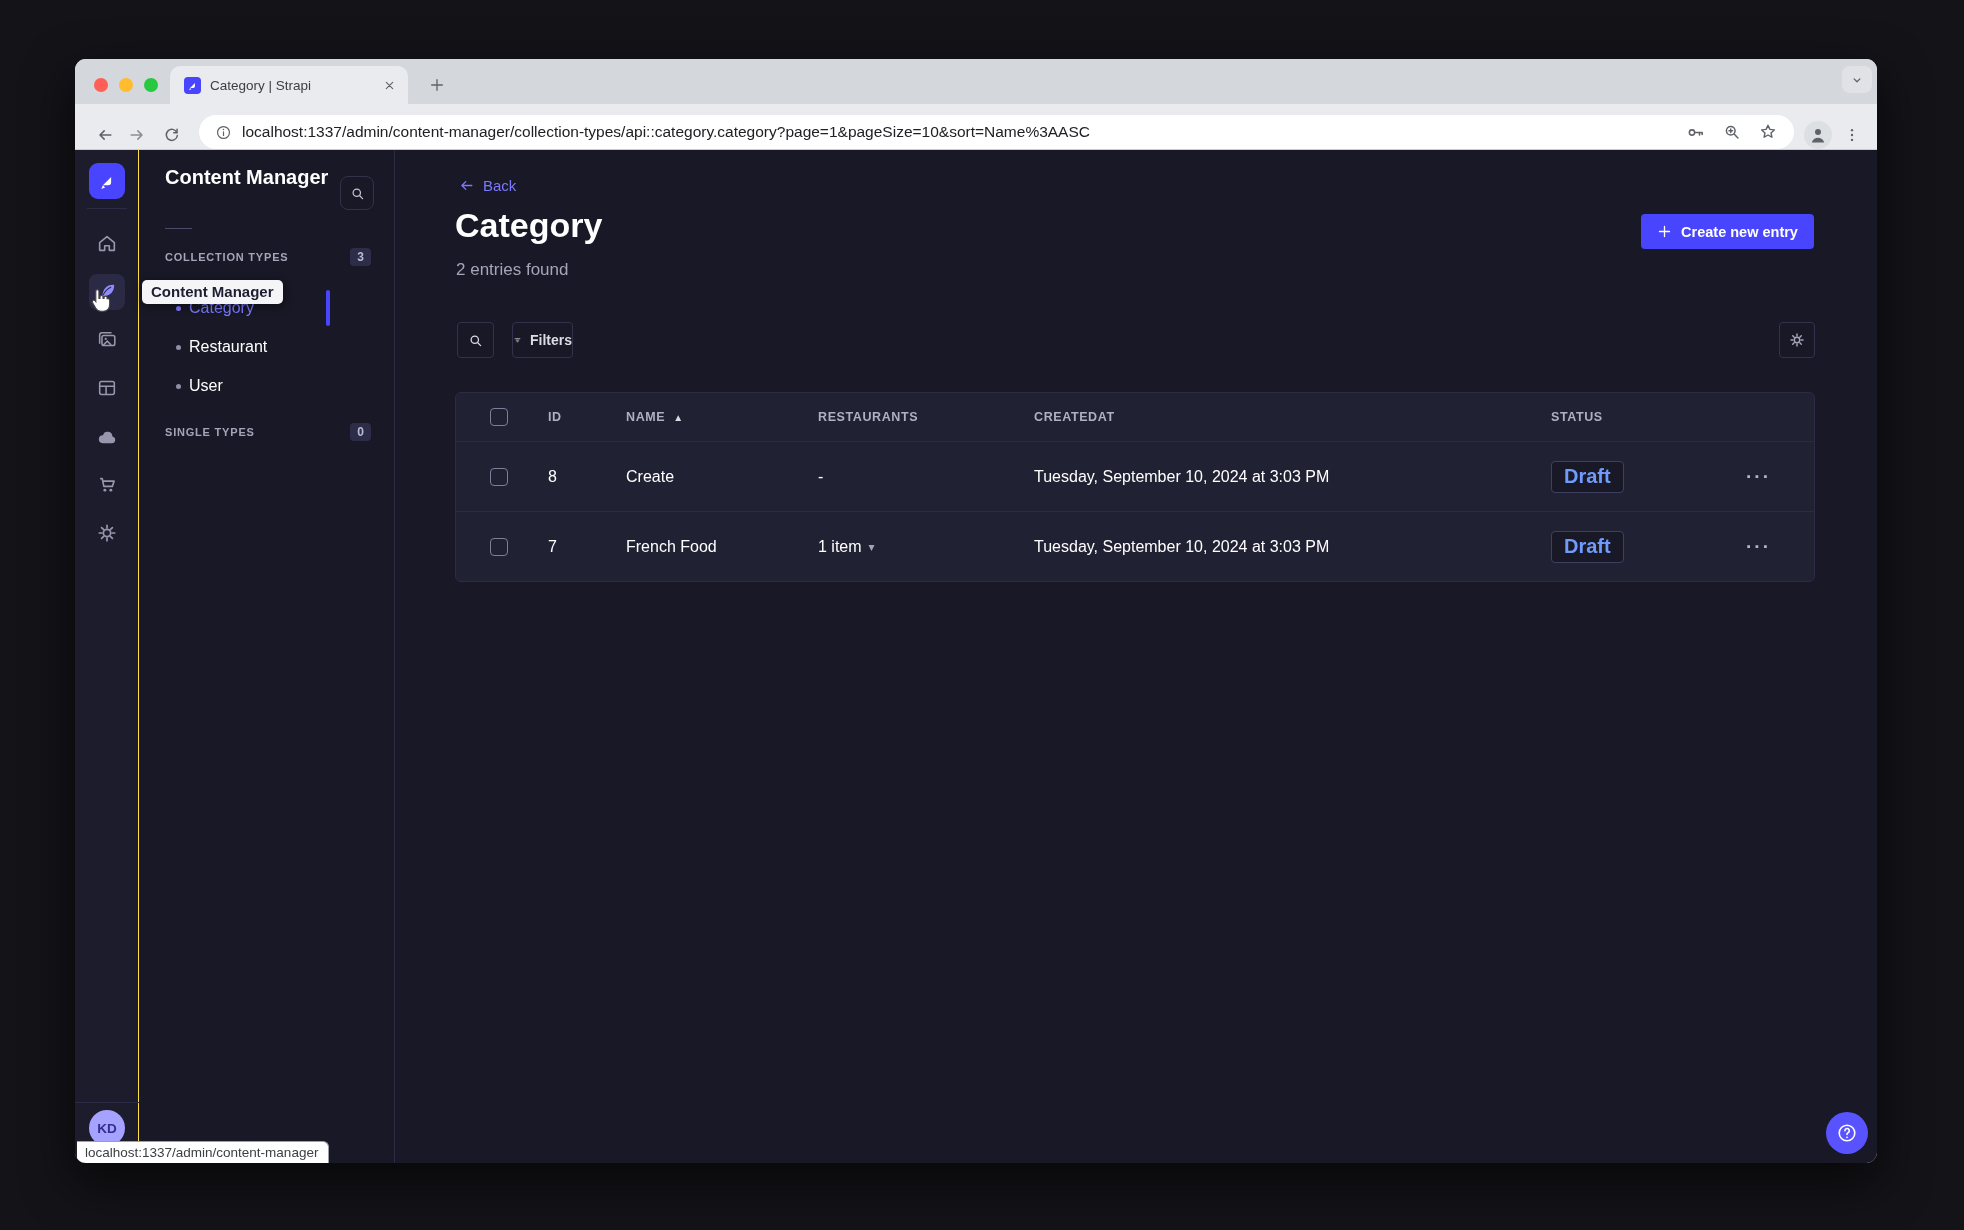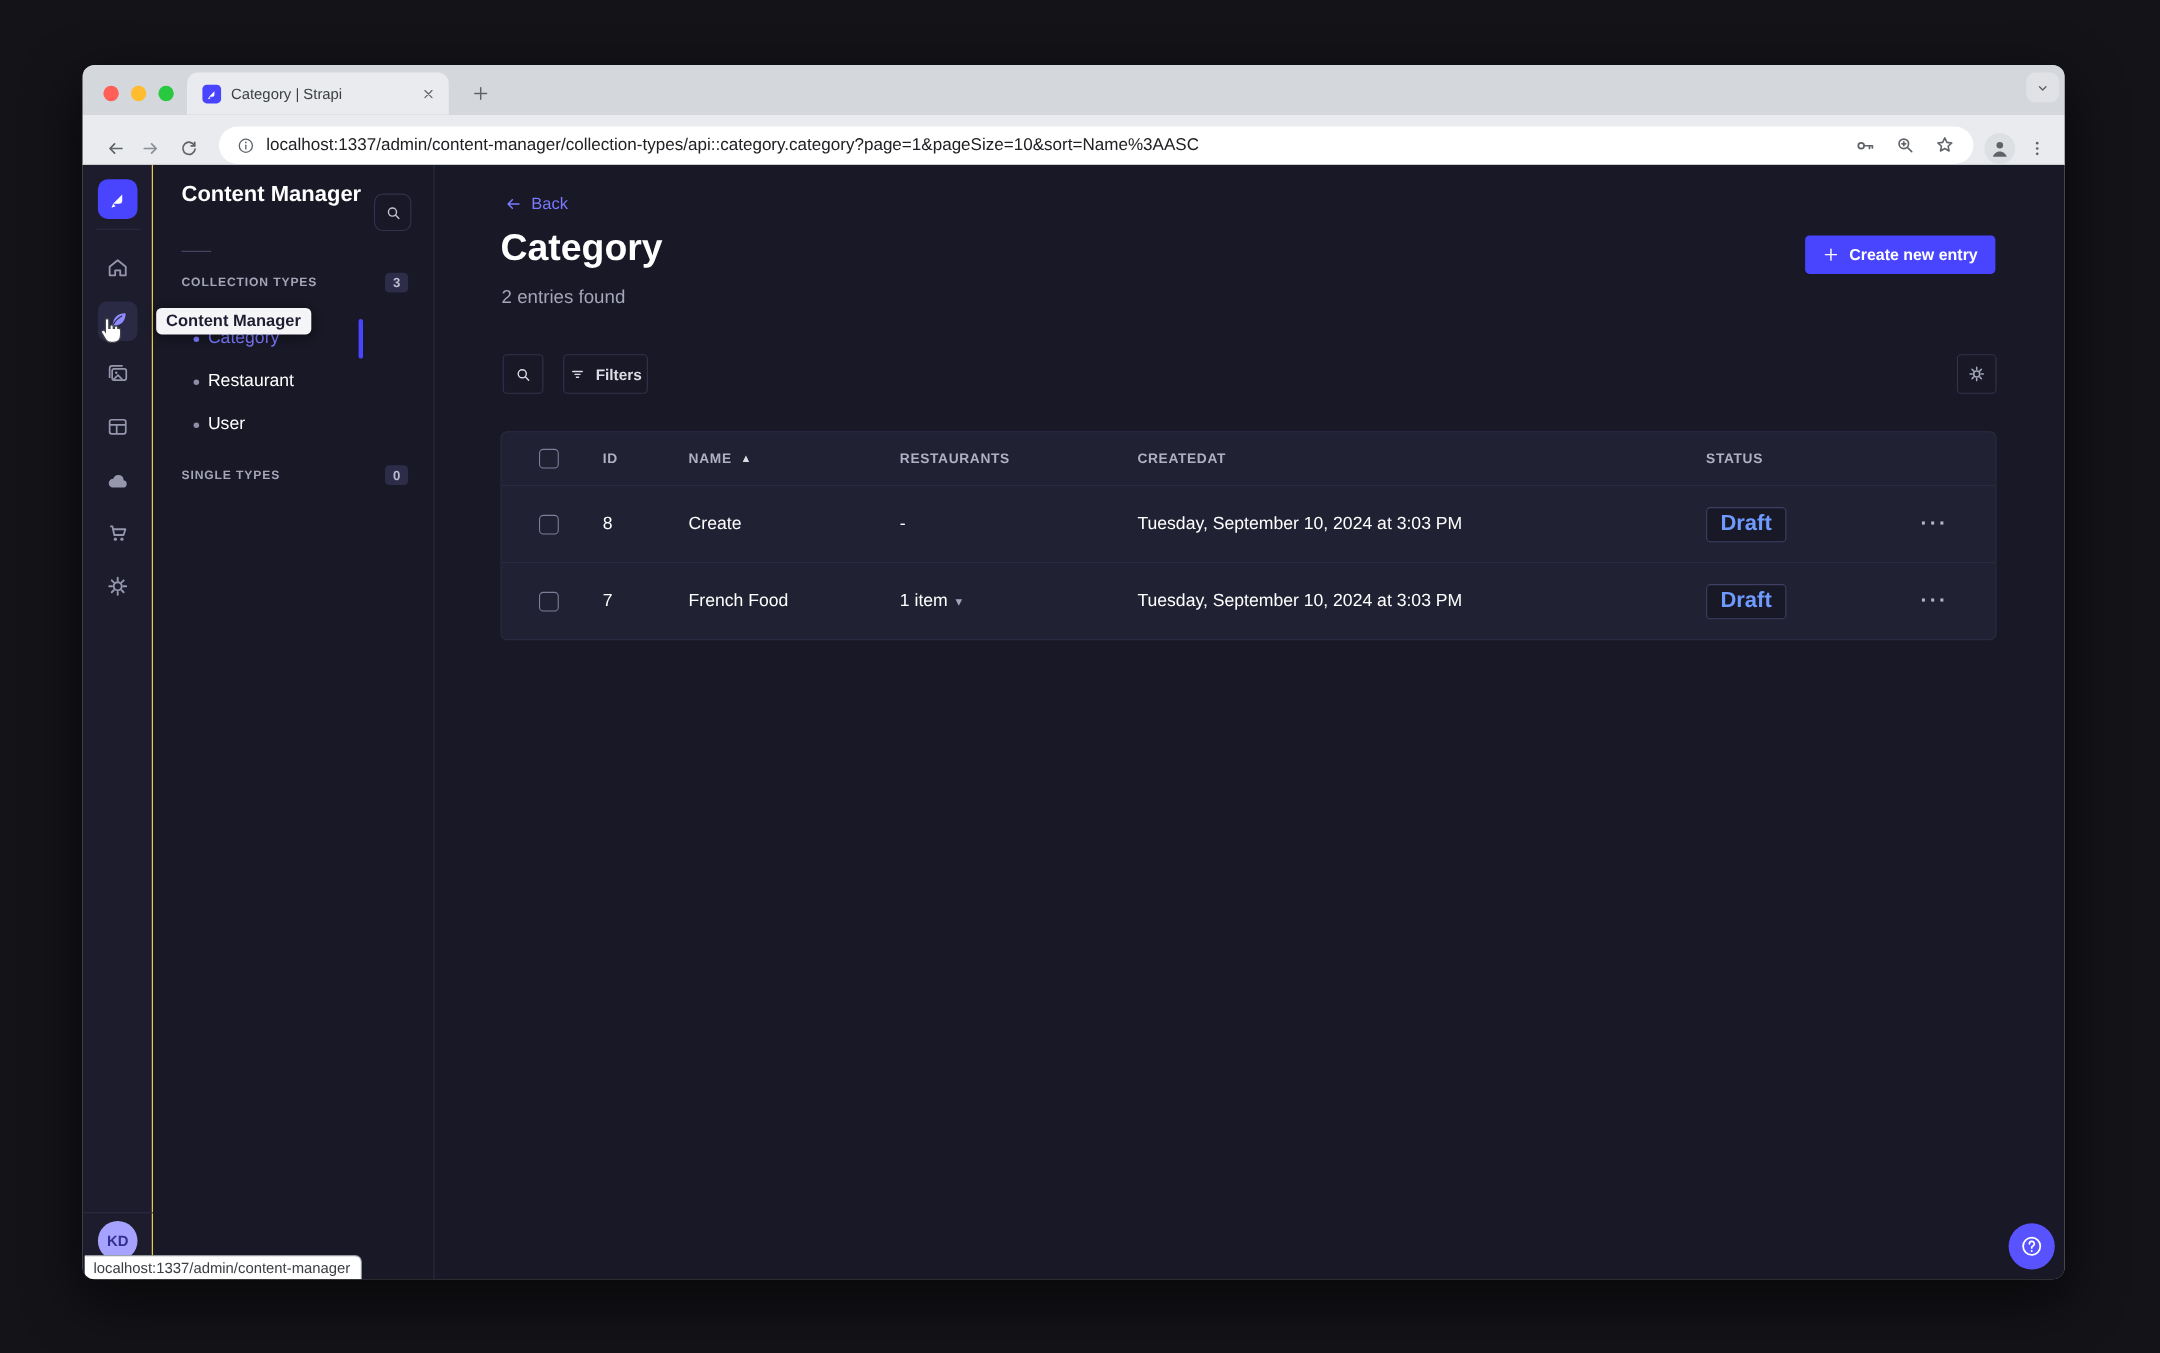--- a/index.html
+++ b/index.html
@@ -5,21 +5,21 @@
   * { margin:0; padding:0; box-sizing:border-box; }
   html,body { width:1964px; height:1230px; }
   body {
     background:#131318;
     font-family:"Liberation Sans","DejaVu Sans",sans-serif;
     position:relative; overflow:hidden;
     -webkit-font-smoothing:antialiased;
   }
   .window {
     position:absolute; left:75px; top:59px; width:1802px; height:1104px;
-    border-radius:11px; overflow:hidden; background:#a3a3a3;
+    border-radius:11px; overflow:hidden; background:#e5e5e5;
     box-shadow:0 18px 50px rgba(0,0,0,.6);
   }
   
   .tabstrip { position:absolute; left:0; top:0; width:100%; height:45px; background:#d4d7db; }
   .tl { position:absolute; top:19px; width:14px; height:14px; border-radius:50%; }
   .tl.red { left:19px; background:#ff5f57; }
   .tl.yellow { left:44px; background:#febc2e; }
   .tl.green { left:69px; background:#28c840; }
   .tab {
     position:absolute; left:95px; top:7px; width:238px; height:38px;
@@ -81,21 +81,21 @@
   
   .main { position:absolute; left:320px; top:0; width:1482px; height:100%; }
   .back-link { position:absolute; left:383px; top:27px; display:flex; align-items:center; gap:8px; color:#7b79ff; font-size:15px; }
   .page-title { position:absolute; left:380px; top:56px; font-size:34px; font-weight:bold; color:#ffffff; }
   .page-sub { position:absolute; left:381px; top:110px; font-size:17px; color:#a5a5ba; }
   .create-btn { position:absolute; left:1566px; top:64px; width:173px; height:35px; background:#4945ff; border-radius:4px;
     display:flex; align-items:center; justify-content:center; gap:9px; color:#ffffff; font-size:14.5px; font-weight:bold; }
   .tool-btn { position:absolute; top:172px; height:36px; border:1px solid #32324d; border-radius:4px;
     display:flex; align-items:center; justify-content:center; color:#dcdce4; background:transparent; }
   .tool-search { left:382px; width:37px; }
-  .tool-filters { left:437px; width:77px; gap:8px; font-size:14px; font-weight:bold; }
+  .tool-filters { left:437px; width:61px; gap:8px; font-size:14px; font-weight:bold; }
   .tool-gear { left:1704px; width:36px; color:#a5a5ba; }
   .card { position:absolute; left:380px; top:242px; width:1360px; height:190px; background:#212134;
     border:1px solid #2b2b44; border-radius:6px; overflow:hidden; }
   .trow { display:grid; grid-template-columns:58px 78px 192px 216px 517px 195px 1fr; align-items:center; padding-left:34px; }
   .trow.head { height:48px; }
   .trow.body { height:70px; border-top:1px solid #2b2b44; }
   .th { font-size:12.5px; font-weight:bold; letter-spacing:.6px; color:#b0b0c3; display:flex; align-items:center; gap:8px; }
   .sort-tri { font-size:10px; color:#dcdce4; }
   .td { font-size:16px; color:#ffffff; display:flex; align-items:center; gap:7px; }
   .caret { font-size:12px; color:#a5a5ba; }

